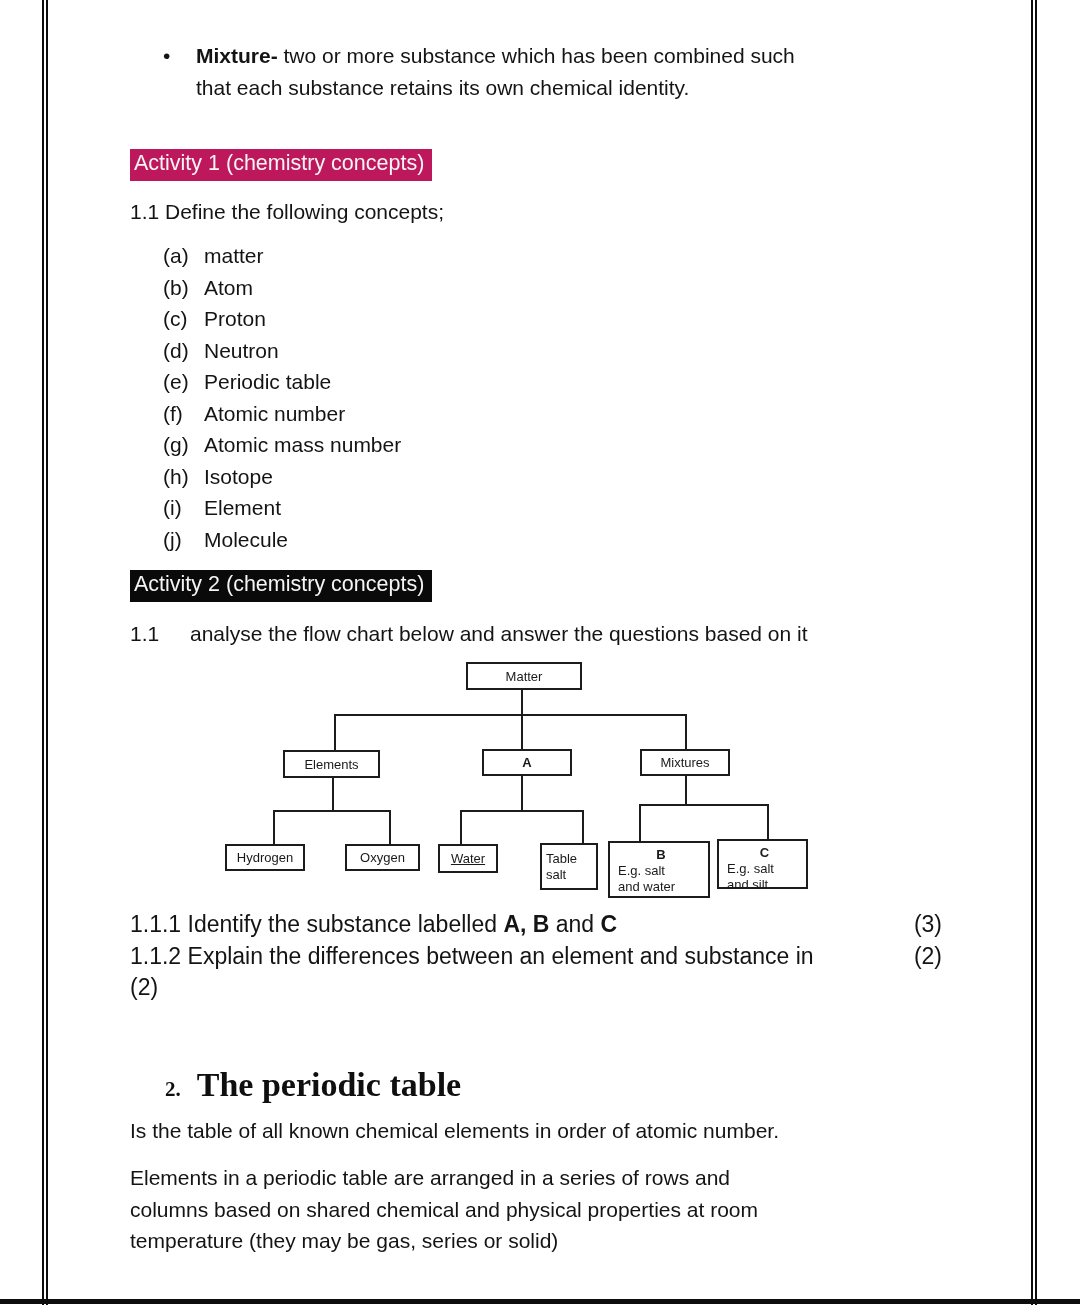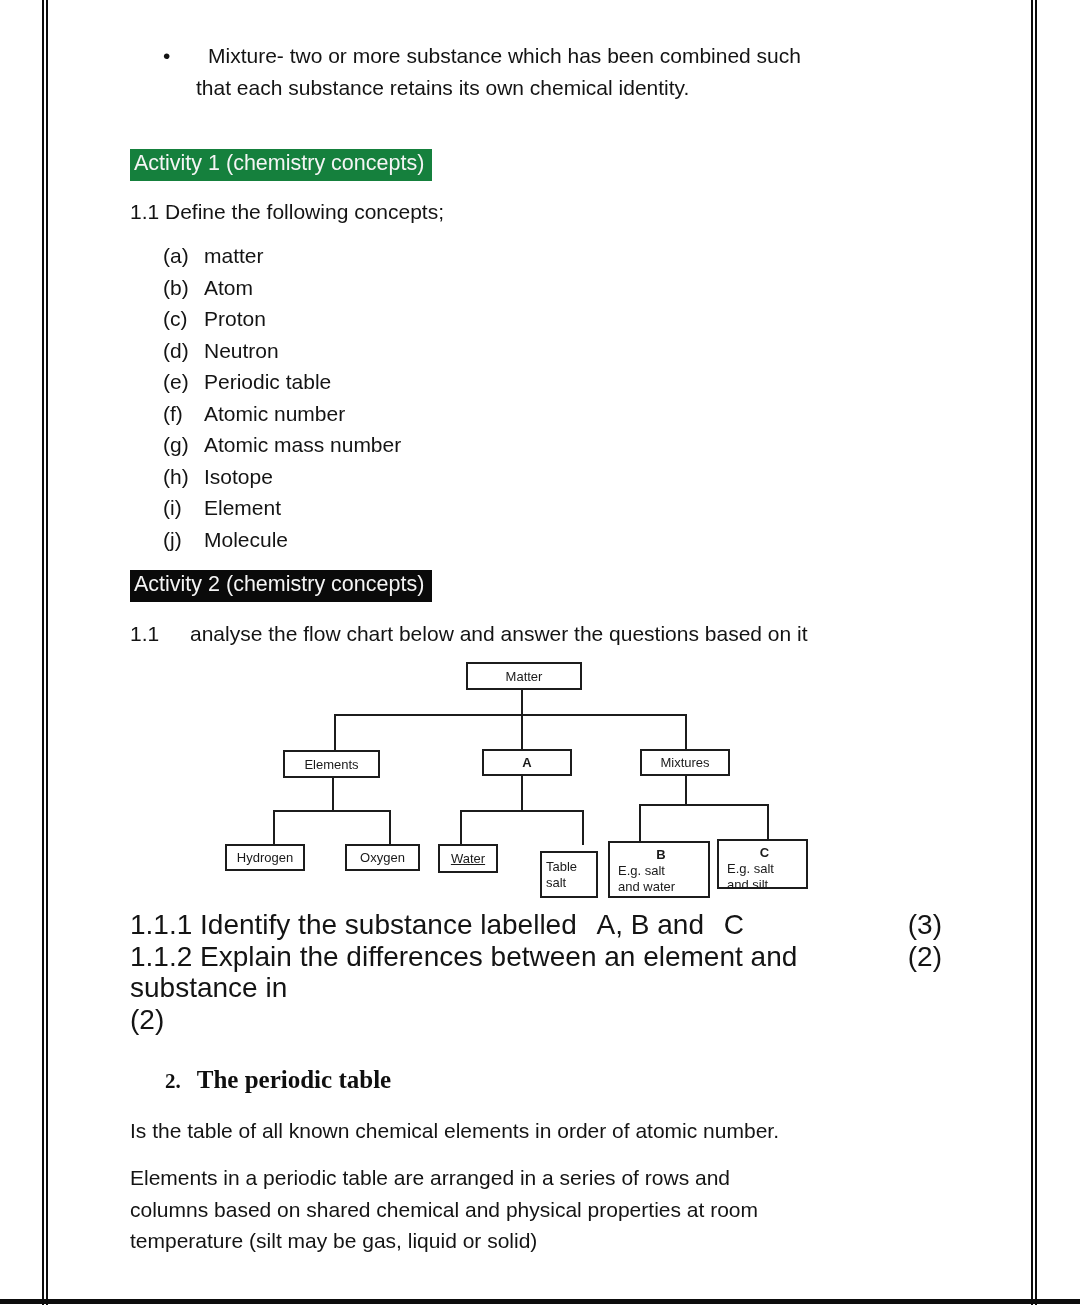--- a/index.html
+++ b/index.html
@@ -9,37 +9,37 @@
     width:1080px; height:1305px;
     background:#ffffff;
     font-family:"Liberation Sans", sans-serif;
     color:#141414;
     overflow:hidden;
   }
   .vline { position:absolute; top:0; bottom:0; width:2px; background:#0d0d0d; }
   .bottom-line { position:absolute; left:0; width:1080px; top:1299px; height:5px; background:#0d0d0d; }
 
   .body-text { font-size:21px; line-height:31.5px; color:#141414; }
-  b { font-weight:normal;margin-left:12px; }
+  b { font-weight:bold; }
 
   
   .bullet-block { position:absolute; left:163px; top:40px; width:800px; }
   .bullet-row { display:flex; }
   .bullet-glyph { width:33px; font-size:21px; line-height:31.5px; }
   .bullet-lines { flex:1; }
 
   
   .activity-bar {
     position:absolute; left:130px;
     display:inline-block;
     color:#f5f5f5; font-size:21.5px;
     padding:2px 8px 5px 4px;
     white-space:nowrap;
   }
-  .bar1 { top:149px; background:#15803d; }
+  .bar1 { top:149px; background:#be185d; }
   .bar2 { top:570px; background:#0a0a0a; }
 
   .q11 { position:absolute; left:130px; top:196px; }
 
   .concept-list { position:absolute; left:163px; top:240px; }
   .concept-row { display:flex; font-size:21px; line-height:31.5px; }
   .concept-label { min-width:41px; }
 
   .q2-row { position:absolute; left:130px; top:618px; display:flex; }
   .q2-num { width:60px; }
@@ -49,31 +49,31 @@
     position:absolute;
     background:#ffffff;
     border:2px solid #1c1c1c;
     font-size:13px; color:#1a1a1a;
     display:flex; align-items:center; justify-content:center;
     text-align:center; line-height:15px;
   }
   .fc-line { position:absolute; background:#1c1c1c; }
   .fc-multibox { display:block; text-align:left; padding:4px 4px 2px 8px; line-height:16px; }
   .fc-multibox .fc-toplabel { text-align:center; font-weight:bold; display:block; }
-  .fc-wrap { display:flex; align-items:center; text-align:left; padding-left:4px; line-height:16px;margin-top:8px; }
+  .fc-wrap { display:flex; align-items:center; text-align:left; padding-left:4px; line-height:16px; }
 
   
   .q-block { position:absolute; left:130px; top:909px; width:812px; }
-  .q-row { display:flex; justify-content:space-between; font-size:28px; line-height:31.5px; }
+  .q-row { display:flex; justify-content:space-between; font-size:23px; line-height:31.5px; }
   .q-mark { text-align:right; }
 
   
   .sec2-head { position:absolute; left:165px; top:1066px; font-family:"Liberation Serif", serif; font-weight:bold; color:#0f0f0f; }
   .sec2-num { font-size:21px; margin-right:16px; }
-  .sec2-title { font-size:25px;margin-top:16px; }
+  .sec2-title { font-size:34px;margin-top:16px; }
   .para1 { position:absolute; left:130px; top:1115px; width:830px; }
   .para2 { position:absolute; left:130px; top:1162px; width:830px; }
 </style>
 </head>
 <body>
 
 <div class="page">
 
   <div class="vline" style="left:42px;"></div>
   <div class="vline" style="left:46px; width:1.5px;"></div>
@@ -196,16 +196,16 @@
     </div>
   </div>
 
   <div class="sec2-head">
     <span class="sec2-num">2.</span><span class="sec2-title">The periodic table</span>
   </div>
   <div class="para1 body-text">Is the table of all known chemical elements in order of atomic number.</div>
   <div class="para2 body-text">
     <div>Elements in a periodic table are arranged in a series of rows and</div>
     <div>columns based on shared chemical and physical properties at room</div>
-    <div>temperature (silt may be gas, liquid or solid)</div>
+    <div>temperature (they may be gas, series or solid)</div>
   </div>
 
 </div>
 
 </body></html>

